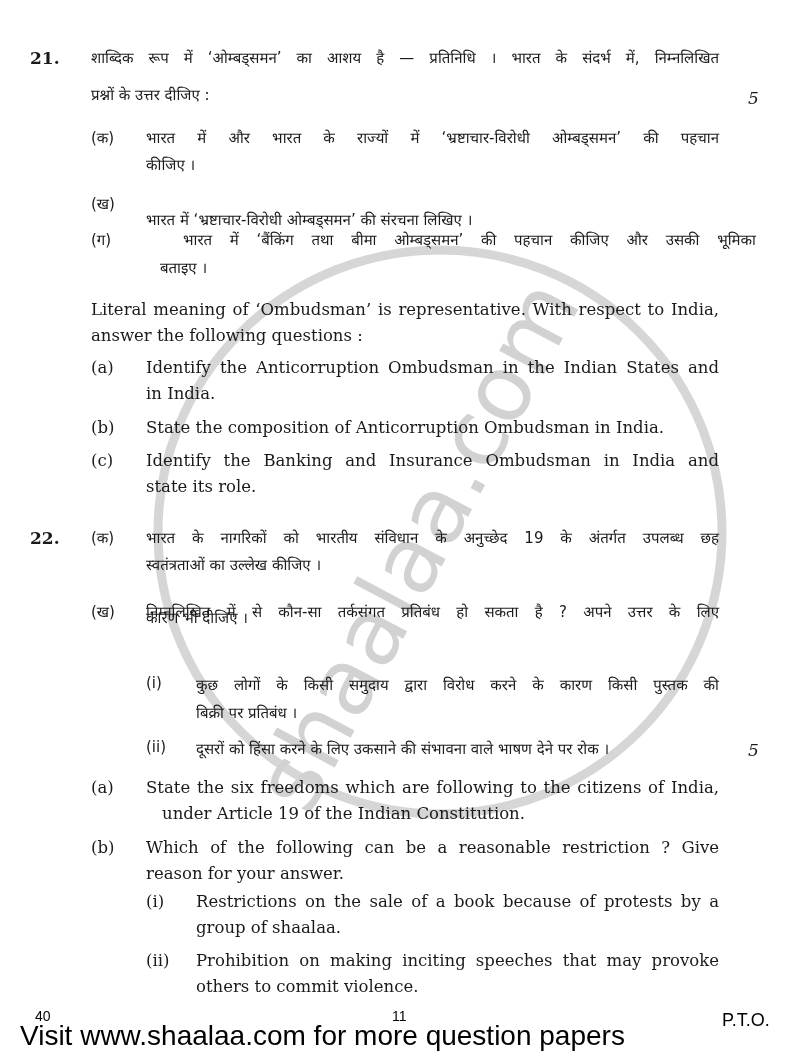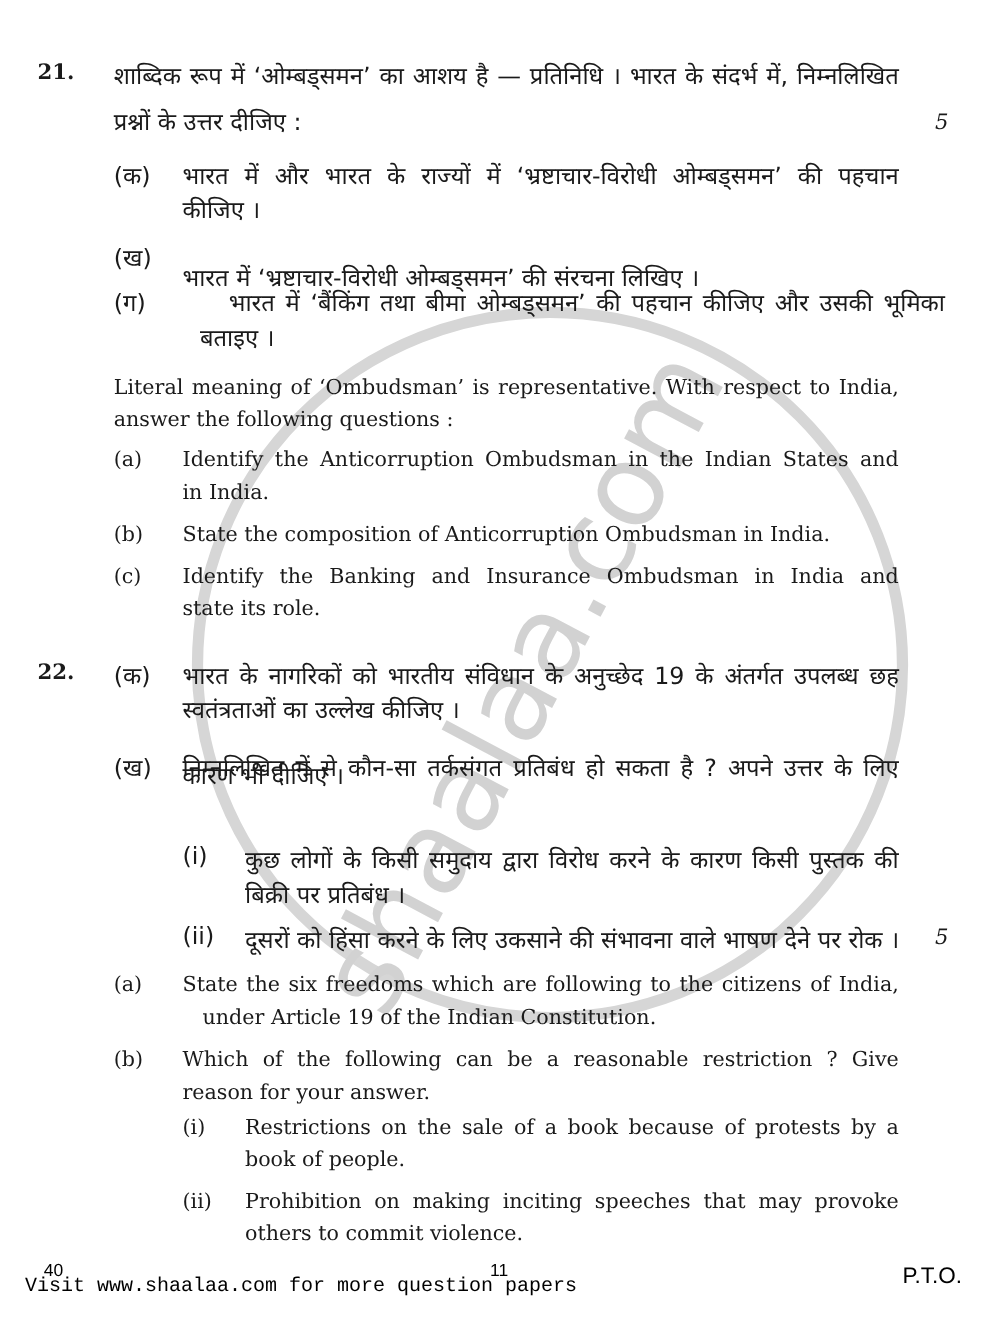--- a/index.html
+++ b/index.html
@@ -2,27 +2,27 @@
 <html><head>
   <meta charset="utf-8">
   <style>
     html, body { margin: 0; padding: 0; background: #ffffff; }
     body {
       width: 800px; height: 1060px; position: relative; overflow: hidden;
       font-family: "DejaVu Serif", "Liberation Serif", serif;
       color: #1a1a1a;
     }
     .abs { position: absolute; }
-    .hi { font-family: "DejaVu Sans", sans-serif; font-size: 19px; letter-spacing: 0px; }
+    .hi { font-family: "DejaVu Sans", sans-serif; font-size: 15px; letter-spacing: 0px; }
     .en { font-family: "DejaVu Serif", serif; font-size: 16.5px; }
     .qnum { font-family: "DejaVu Serif", serif; font-weight: bold; font-size: 17px; }
     .just { text-align: justify; text-align-last: justify; }
     .line { white-space: nowrap; }
     .marks { font-family: "DejaVu Serif", serif; font-style: italic; font-size: 17px; }
-    .footer { font-family: Liberation Mono, monospace; font-size: 16px; color: #000; }
+    .footer { font-family: Liberation Sans, sans-serif; font-size: 28px; color: #000; }
     .pageno { font-family: "Liberation Sans", sans-serif; font-size: 14px; color: #000; }
     #watermark { position: absolute; left: 0; top: 0; pointer-events: none; }
   </style>
 </head>
 <body>
 
 <svg id="watermark" width="800" height="1060" viewBox="0 0 800 1060">
   <circle cx="440" cy="532" r="282" fill="none" stroke="#d6d6d6" stroke-width="9"></circle>
   <text x="0" y="0" transform="translate(445,560) rotate(-62)" text-anchor="middle" font-family="DejaVu Sans, sans-serif" font-size="92" fill="#d2d2d2">shaalaa.com</text>
 </svg>
@@ -77,21 +77,21 @@
 <div class="abs en" style="left:91px;top:778px;">(a)</div>
 <div class="abs en just" style="left:146px;top:778px;width:573px;">State the six freedoms which are following to the citizens of India,</div>
 <div class="abs en line" style="left:162px;top:804px;text-align:right;">under Article 19 of the Indian Constitution.</div>
 
 <div class="abs en" style="left:91px;top:838px;">(b)</div>
 <div class="abs en just" style="left:146px;top:838px;width:573px;">Which of the following can be a reasonable restriction ? Give</div>
 <div class="abs en line" style="left:146px;top:864px;">reason for your answer.</div>
 
 <div class="abs en" style="left:146px;top:892px;">(i)</div>
 <div class="abs en just" style="left:196px;top:892px;width:523px;">Restrictions on the sale of a book because of protests by a</div>
-<div class="abs en line" style="left:196px;top:918px;">book of people.</div>
+<div class="abs en line" style="left:196px;top:918px;">group of shaalaa.</div>
 
 <div class="abs en" style="left:146px;top:951px;">(ii)</div>
 <div class="abs en just" style="left:196px;top:951px;width:523px;">Prohibition on making inciting speeches that may provoke</div>
 <div class="abs en line" style="left:196px;top:977px;">others to commit violence.</div>
 
 <div class="abs pageno" style="left:35px;top:1008px;">40</div>
 <div class="abs pageno" style="left:392px;top:1008px;">11</div>
 <div class="abs pageno" style="left:722px;top:1010px;font-size:18px;">P.T.O.</div>
 <a class="abs footer" style="left:20px;top:1020px;text-decoration:none;color:#000;white-space:nowrap;">Visit www.shaalaa.com for more question papers</a>
 

